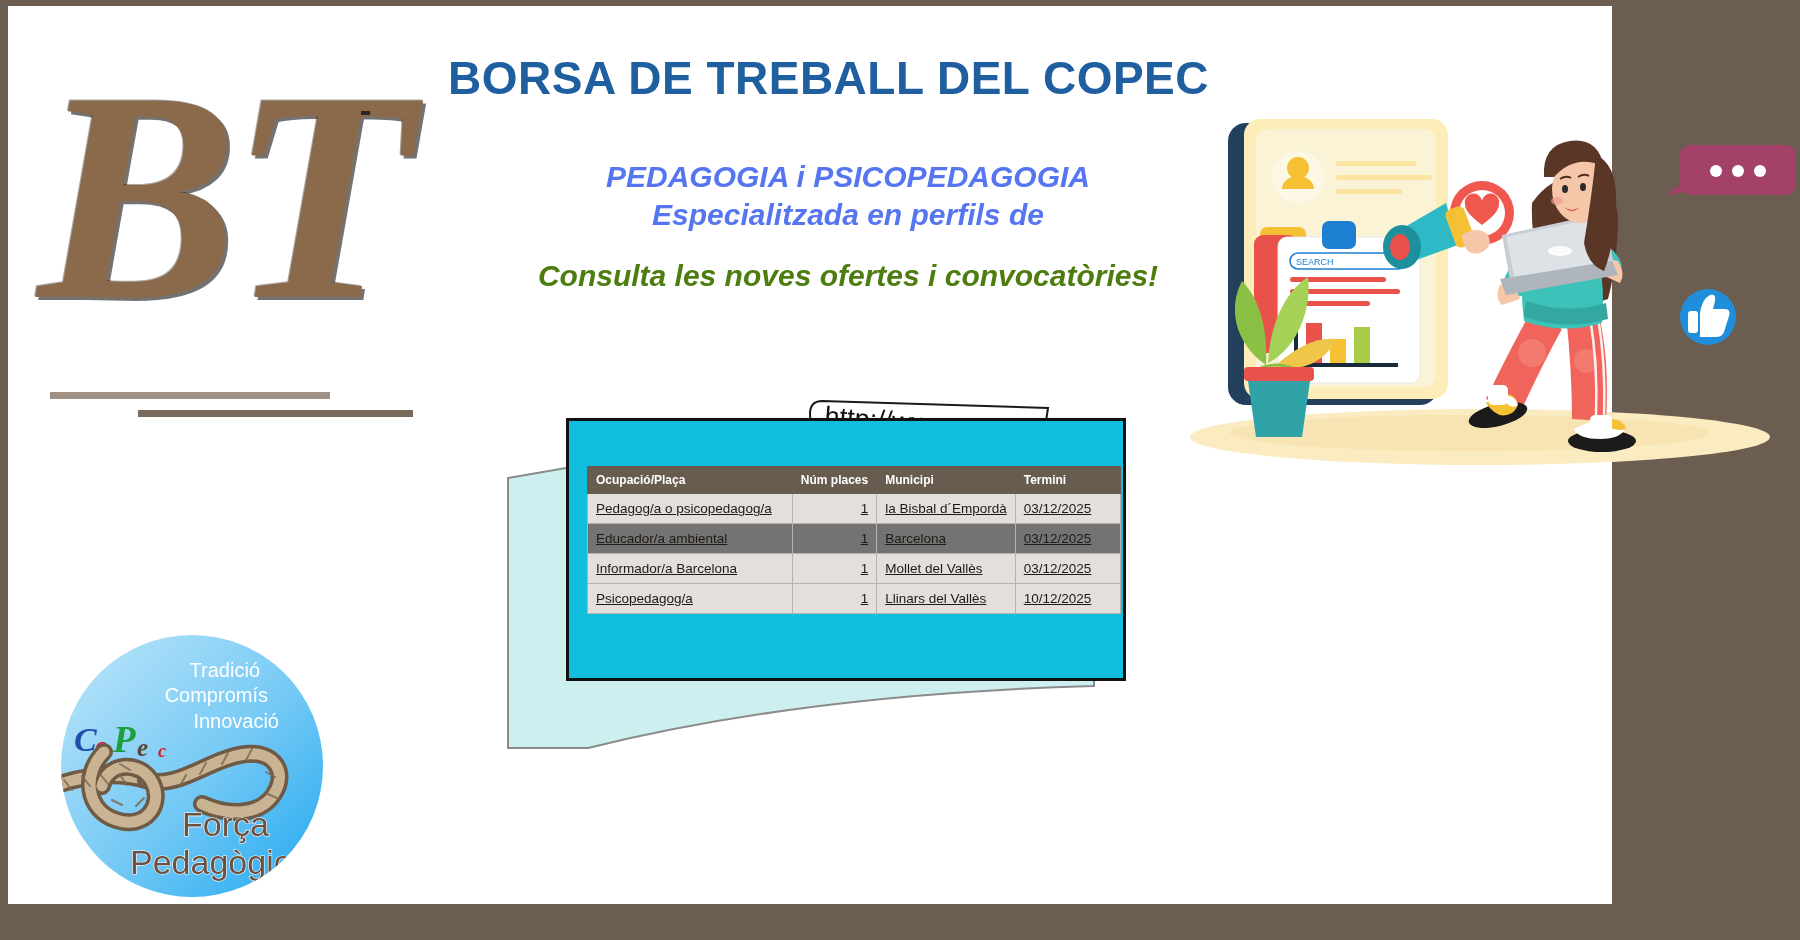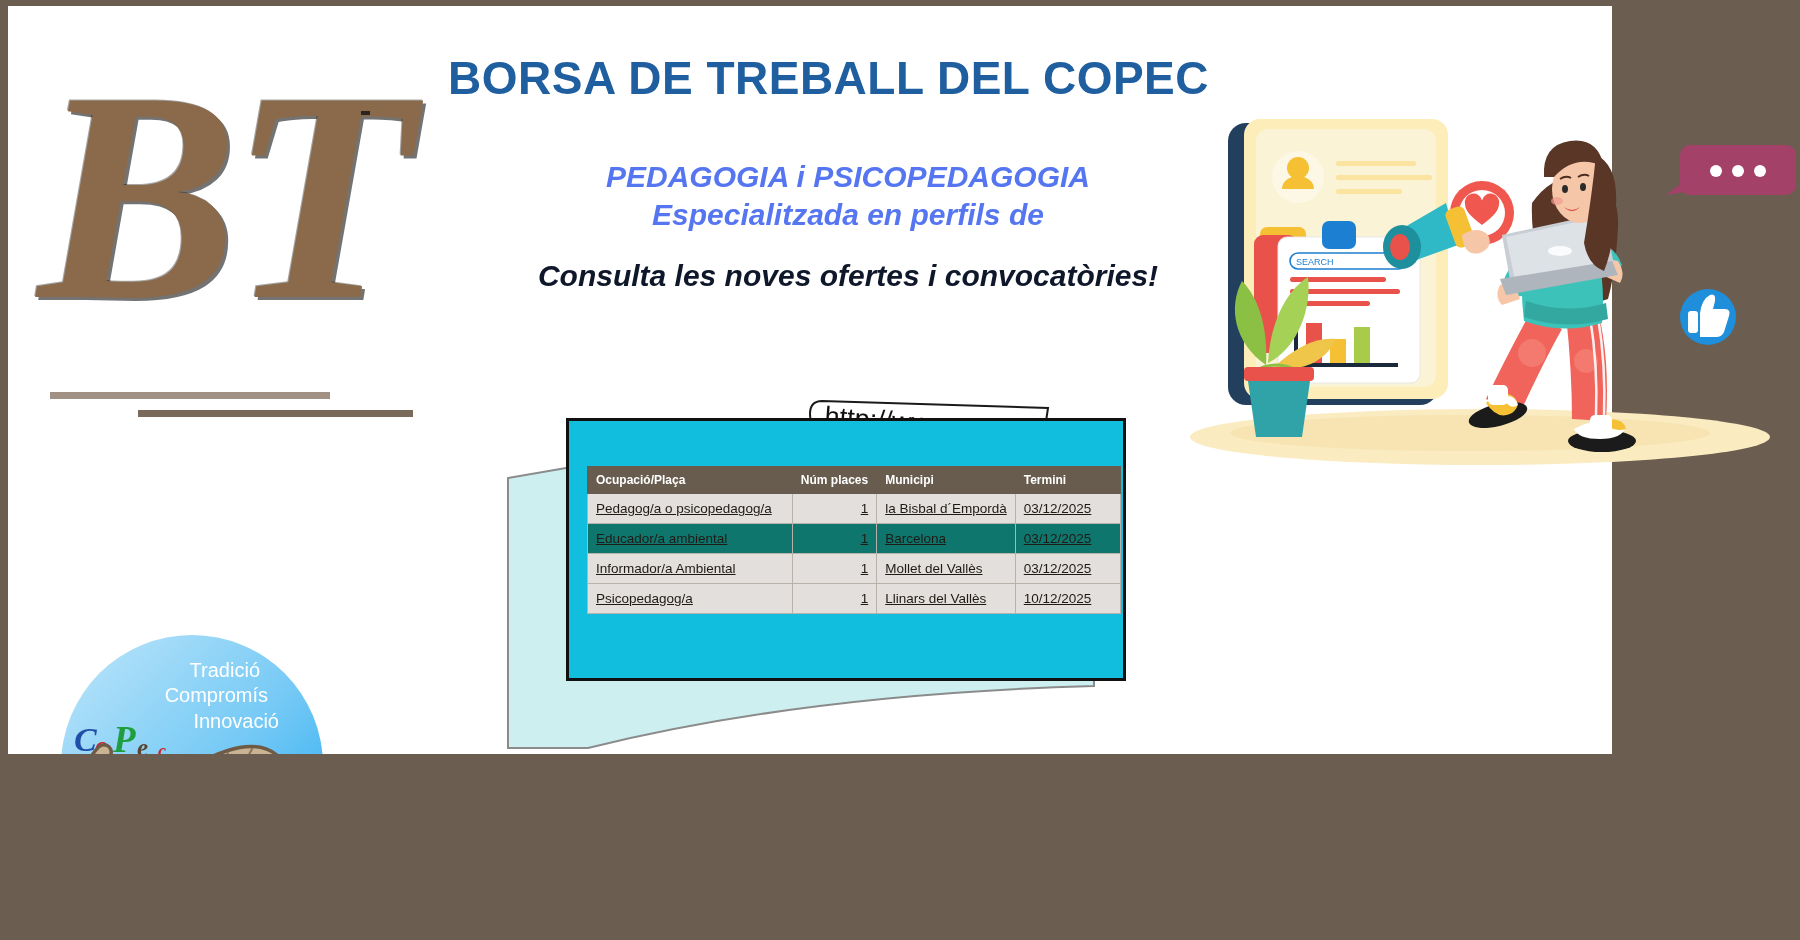--- a/index.html
+++ b/index.html
@@ -8,21 +8,21 @@
     background: #6B5D50;
     font-family: "Liberation Sans", sans-serif;
     overflow: hidden;
   }
 
   #stage { position: relative; width: 1800px; height: 940px; background: #6B5D50; }
 
   
   .slide {
     position: absolute; left: 8px; top: 6px;
-    width: 1604px; height: 748px;
+    width: 1604px; height: 898px;
     background: #FFFFFF;
     overflow: hidden;
     padding-left: 20px;
   }
 
   
   .bt-logo { position: absolute; left: 30px; top: 40px; width: 440px; height: 390px; }
   .bt-text {
     position: absolute; left: 0; top: 0; width: 440px; height: 330px;
     font-family: "Liberation Serif", serif;
@@ -57,21 +57,21 @@
   .sub-block {
     position: absolute; left: 440px; top: 152px; width: 800px;
     text-align: center;
     font-size: 30px; font-weight: 700; font-style: italic;
     color: #5576F0; line-height: 38px;
   }
   .sub-line3 {
     position: absolute; left: 400px; top: 253px; width: 880px;
     text-align: center;
     font-size: 30px; font-weight: 700; font-style: italic;
-    color: #0f172a;
+    color: #4d7c0f;
   }
 
   
   .url-graphic { position: absolute; left: 800px; top: 375px; width: 260px; height: 70px; }
   .url-graphic svg { display: block; }
 
   
   .backing-page {
     position: absolute; left: 498px; top: 460px;
     width: 600px; height: 285px;
@@ -103,21 +103,21 @@
     white-space: nowrap;
   }
   .jobs-table th.num { text-align: left; }
   .jobs-table td {
     padding: 7px 8px;
     border: 1px solid #B8B2AB;
     white-space: nowrap;
   }
   .jobs-table td span { text-decoration: underline; }
   .jobs-table tbody tr.odd td { background: #E2DFDC; }
-  .jobs-table tbody tr.even td { background: #0f766e; }
+  .jobs-table tbody tr.even td { background: #737373; }
   .jobs-table td.num { text-align: right; }
   .col-occ   { width: 210px; }
   .col-num   { width: 82px;  }
   .col-mun   { width: 128px; }
   .col-term  { width: 114px; }
 
   
   .copec-logo {
     position: absolute; left: 52px; top: 628px;
     width: 265px; height: 265px; text-align: center;
@@ -189,21 +189,21 @@
             <td><span>la Bisbal d´Empordà</span></td>
             <td><span>03/12/2025</span></td>
           </tr>
           <tr class="even">
             <td><span>Educador/a ambiental</span></td>
             <td class="num"><span>1</span></td>
             <td><span>Barcelona</span></td>
             <td><span>03/12/2025</span></td>
           </tr>
           <tr class="odd">
-            <td><span>Informador/a Ambiental</span></td>
+            <td><span>Informador/a Barcelona</span></td>
             <td class="num"><span>1</span></td>
             <td><span>Mollet del Vallès</span></td>
             <td><span>03/12/2025</span></td>
           </tr>
           <tr class="odd">
             <td><span>Psicopedagog/a</span></td>
             <td class="num"><span>1</span></td>
             <td><span>Llinars del Vallès</span></td>
             <td><span>10/12/2025</span></td>
           </tr>

